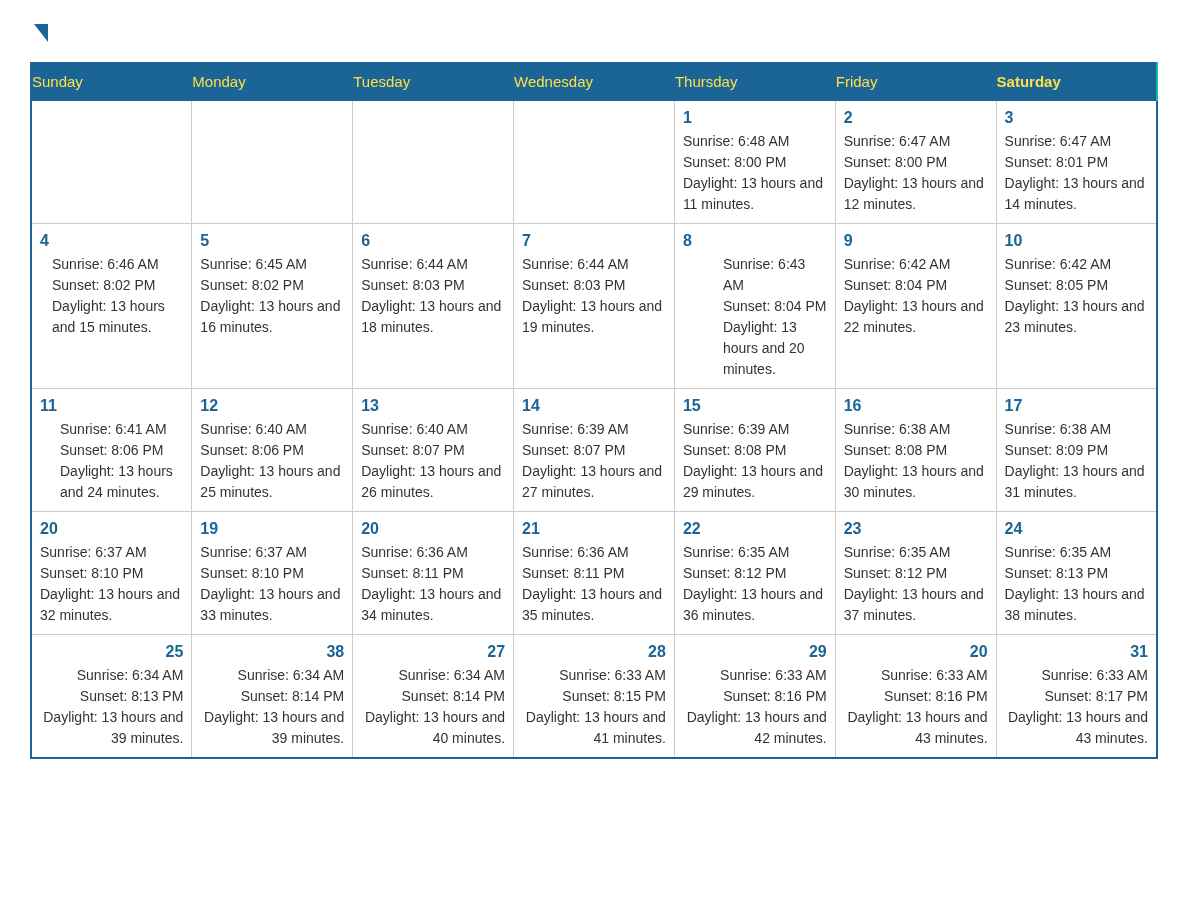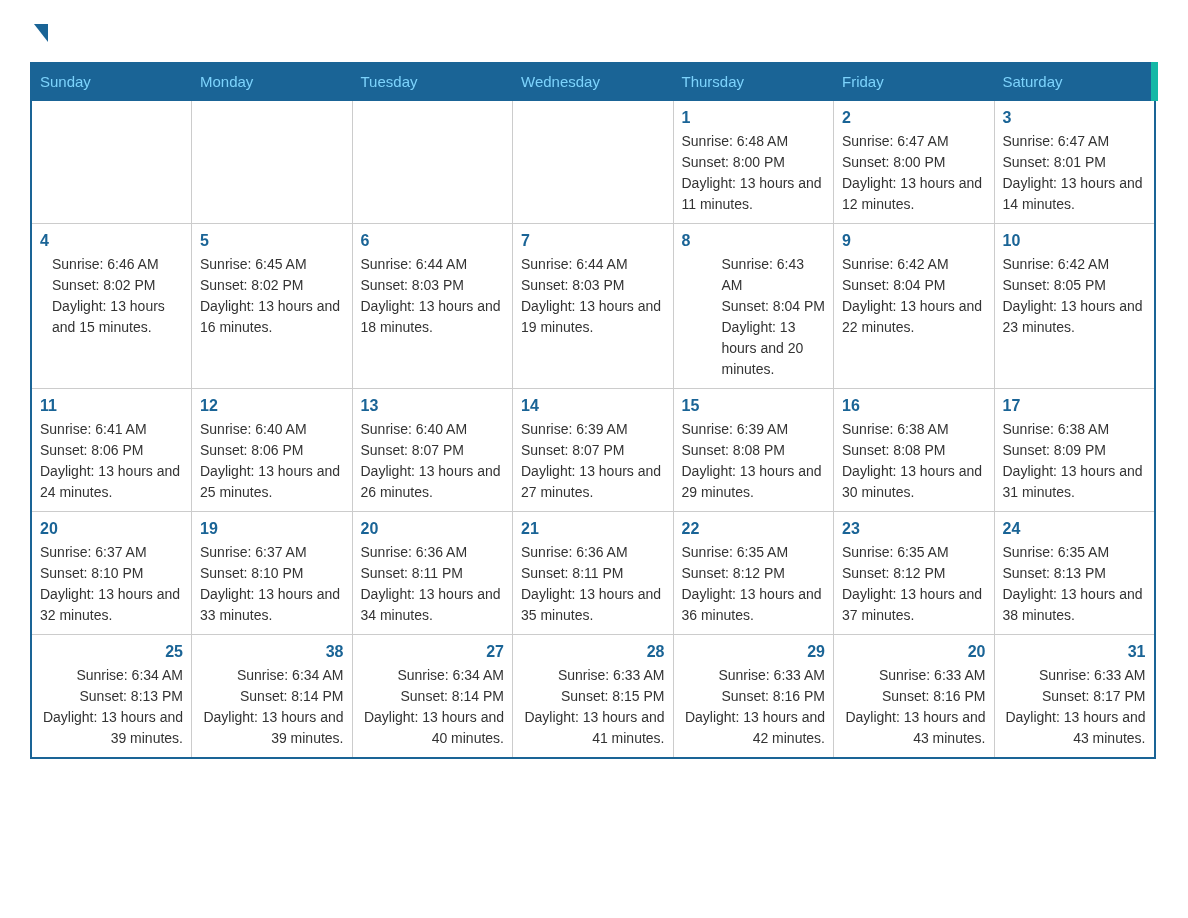--- a/index.html
+++ b/index.html
@@ -58,22 +58,22 @@
       color: #555;
       margin-top: 4px;
     }
     table {
       width: 100%;
       border-collapse: collapse;
       table-layout: fixed;
     }
     thead tr th {
       background-color: #1a6496;
-      color: #7dd3fc;
-      padding: 10px 8px;
+      color: #fde047;
+      padding: 10px 0;
       font-size: 15px;
       font-weight: normal;
       text-align: left;
       border: 1px solid #1a6496;
     }
     tbody tr td {
       vertical-align: top;
       padding: 8px;
       border: 1px solid #ccc;
       height: 120px;
@@ -96,21 +96,22 @@
       background: #fff;
     }
     tbody tr:last-child td {
       border-bottom: 2px solid #1a6496;
       text-align: right;
     }
     thead tr th:first-child {
       border-left: 2px solid #1a6496;
     }
     thead tr th:last-child {
-      border-right: 7px solid #14b8a6;
+      border-right: 2px solid #14b8a6;
+      font-weight: bold;
     }
     tbody tr td:first-child {
       border-left: 2px solid #1a6496;
     }
     tbody tr td:last-child {
       border-right: 2px solid #1a6496;
     }
     tbody tr:first-child td {
       border-top: 1px solid #ccc;
     }
@@ -209,21 +210,21 @@
         <td>
           <span class="day-number">10</span>
           <div class="day-info" style="white-space: pre-line;">Sunrise: 6:42 AM
 Sunset: 8:05 PM
 Daylight: 13 hours and 23 minutes.</div>
         </td>
       </tr>
       <tr>
         <td>
           <span class="day-number">11</span>
-          <div class="day-info" style="white-space: pre-line;">Sunrise: 6:41 AM
+          <div class="day-info" style="white-space: pre-line; margin-left: 20px;">Sunrise: 6:41 AM
 Sunset: 8:06 PM
 Daylight: 13 hours and 24 minutes.</div>
         </td>
         <td>
           <span class="day-number">12</span>
           <div class="day-info" style="white-space: pre-line;">Sunrise: 6:40 AM
 Sunset: 8:06 PM
 Daylight: 13 hours and 25 minutes.</div>
         </td>
         <td>

